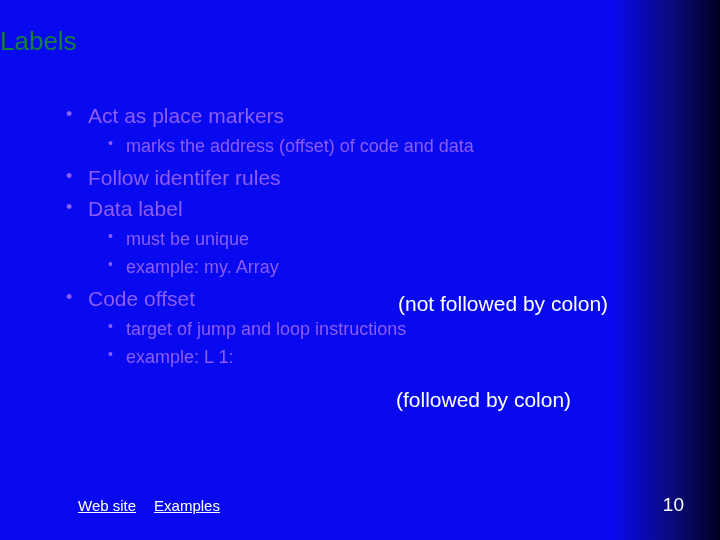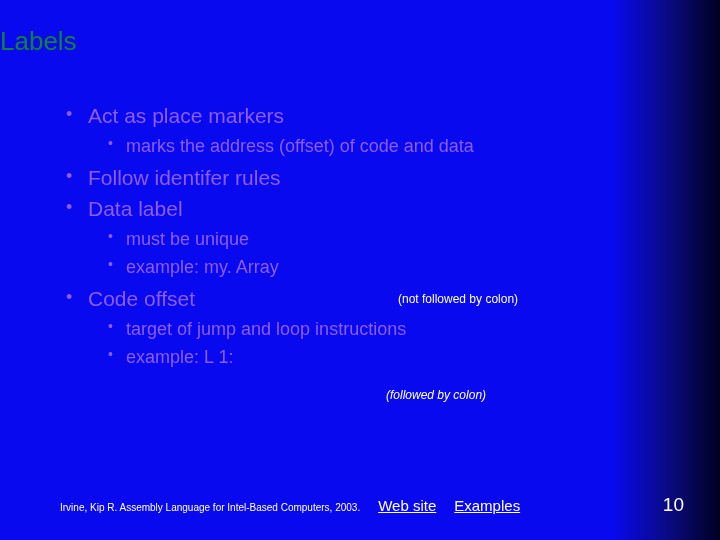--- a/index.html
+++ b/index.html
@@ -52,21 +52,21 @@
   }
   ul.level2 > li::before {
     content: "•";
     position: absolute;
     left: 4px;
     top: 0;
     font-size: 14px;
   }
   .aside {
     position: absolute;
-    font-size: 12px;
+    font-size: 21px;
   }
   .footer {
     position: absolute;
     bottom: 24px;
     left: 0;
     right: 0;
     padding: 0 36px 0 60px;
     display: flex;
     align-items: baseline;
     color: #fff;
@@ -111,20 +111,19 @@
       <span>Code offset</span>
       <ul class="level2">
         <li>target of jump and loop instructions</li>
         <li>example:   L 1:</li>
       </ul>
     </li>
   </ul>
 </div>
 
 <div class="aside" style="left:398px; top:292px; color:#fff;">(not followed by colon)</div>
-<div class="aside" style="left:386px; top:388px; color:#fff;font-style:italic;">(followed by colon)</div>
+<div class="aside" style="left:396px; top:388px; color:#fff;">(followed by colon)</div>
 
 <div class="footer">
-  <span class="cite">Irvine, Kip R. Assembly Language for Intel-Based Computers, 2003.</span>
   <a class="link">Web site</a>
   <a class="link">Examples</a>
   <span class="pagenum">10</span>
 </div>
 
 </body></html>

